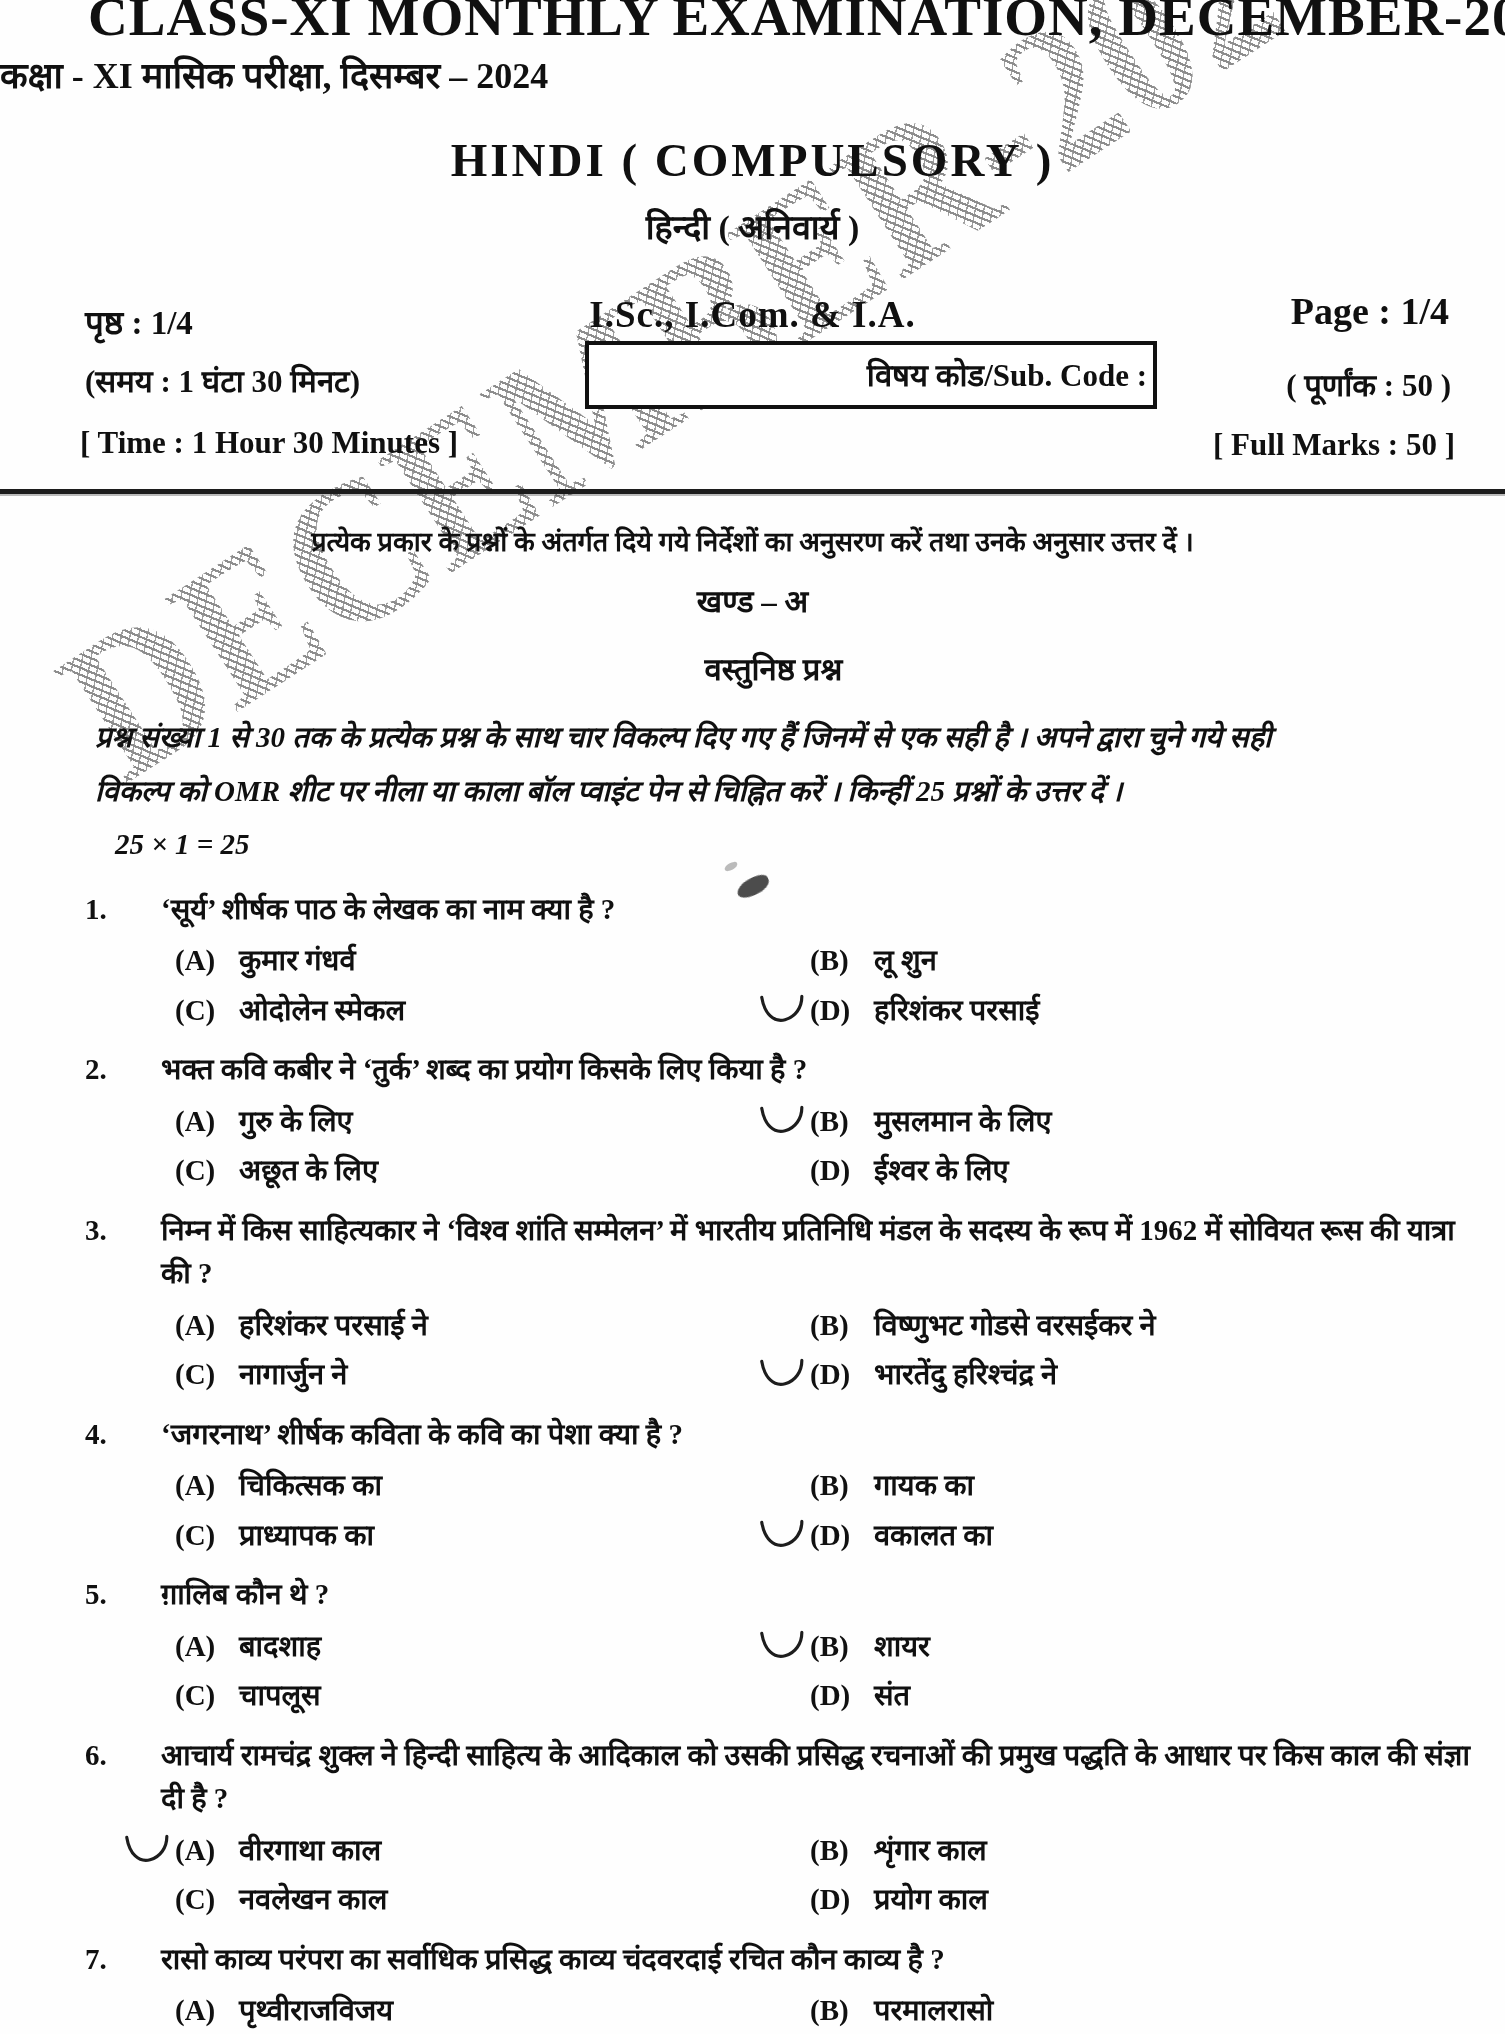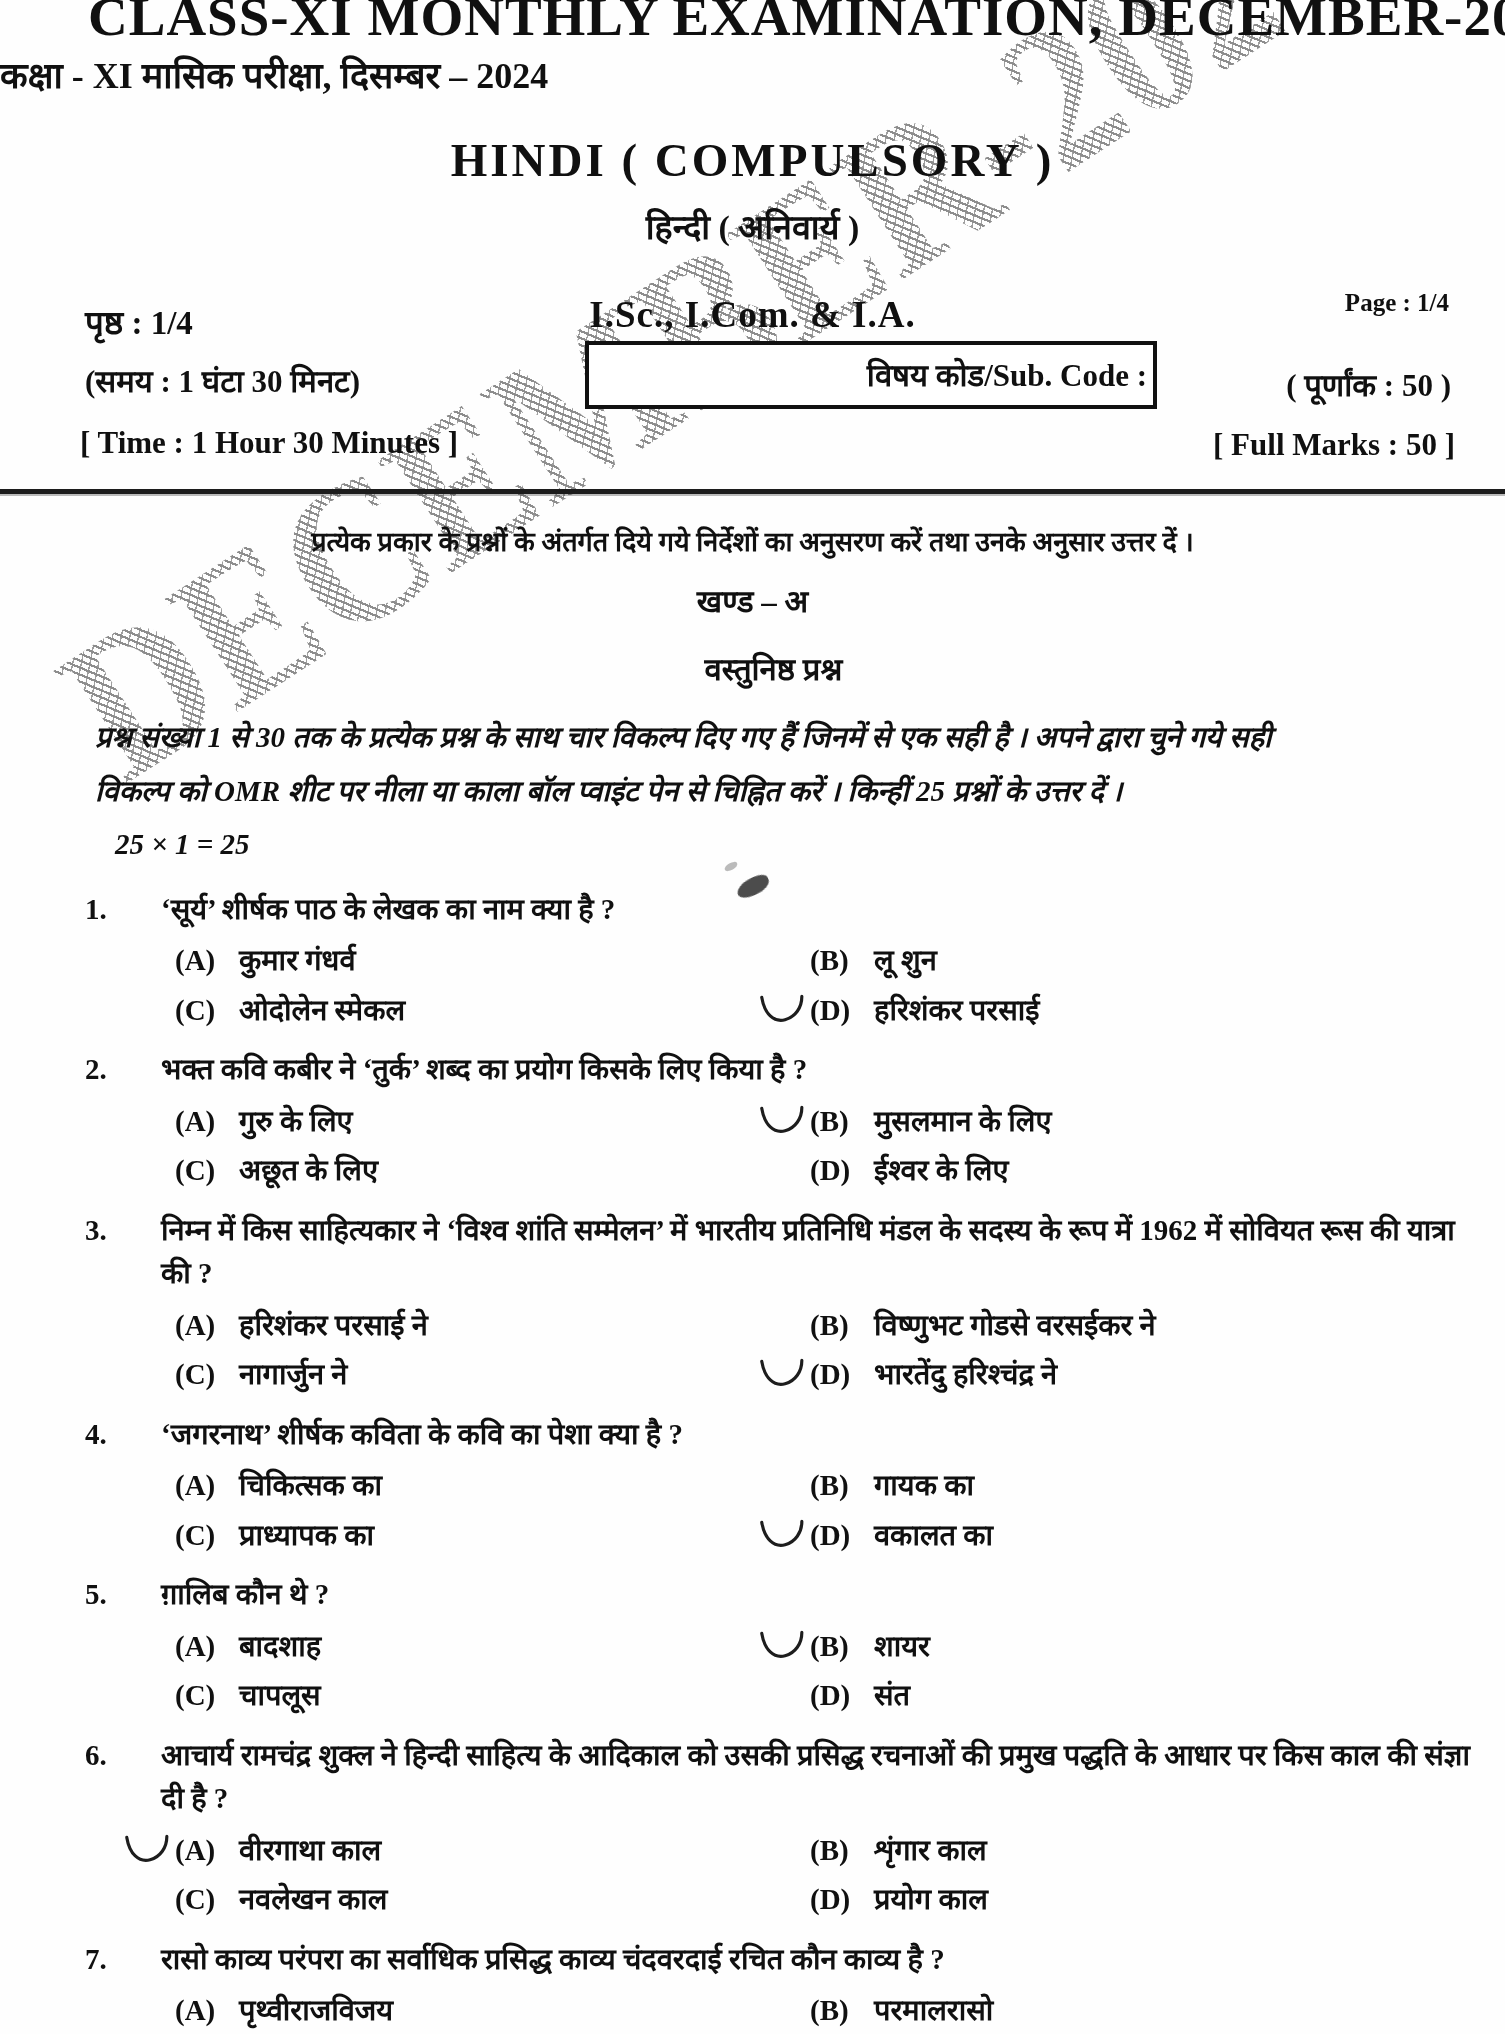--- a/index.html
+++ b/index.html
@@ -38,21 +38,21 @@
     font-size: 55px; letter-spacing: 1px; white-space: nowrap;
   }
   .title-hi { margin-top: 2px; text-align: left; font-size: 36px; }
   .subject-en { margin-top: 34px; text-align: center; font-size: 47px; letter-spacing: 3px; }
   .subject-hi { margin-top: 16px; text-align: center; font-size: 34px; }
 
   .info { position: relative; height: 214px; margin-top: 28px; }
   .info .abs { position: absolute; white-space: nowrap; }
   .i-pusta   { left: 85px;  top: 22px;  font-size: 33px; }
   .i-stream  { left: 50%;   top: 16px;  transform: translateX(-50%); font-size: 37px; letter-spacing: 1px; }
-  .i-page    { right: 56px; top: 12px;  font-size: 25px; }
+  .i-page    { right: 56px; top: 12px;  font-size: 38px; }
   .i-samay   { left: 85px;  top: 82px;  font-size: 31px; }
   .i-purnank { right: 54px; top: 86px;  font-size: 31px; }
   .i-time    { left: 80px;  top: 148px; font-size: 31px; }
   .i-marks   { right: 50px; top: 150px; font-size: 31px; }
   .codebox {
     position: absolute; left: 585px; top: 64px; width: 552px;
     border: 4px solid #111; background: #fff;
     text-align: right; padding: 8px 6px 10px 6px;
   }
   .codebox .code-label { font-size: 31px; }

